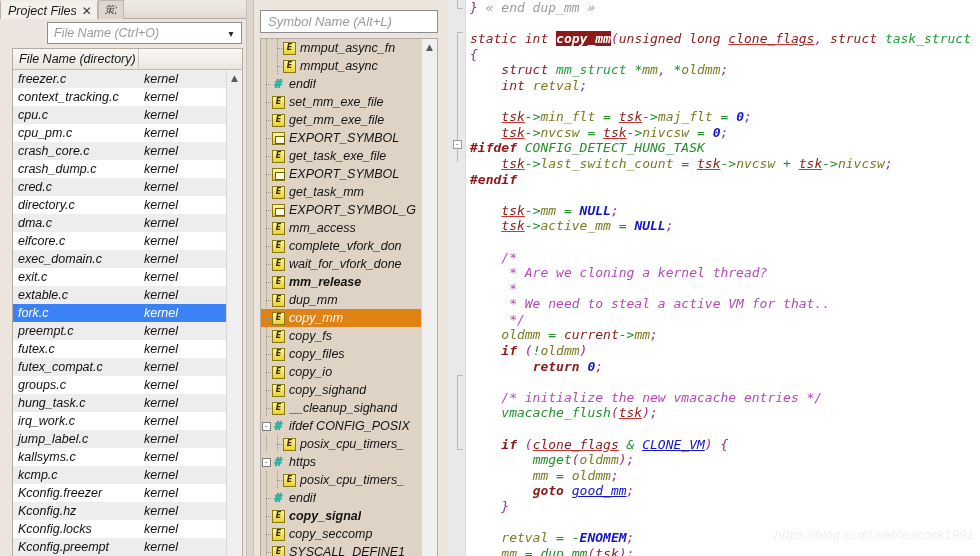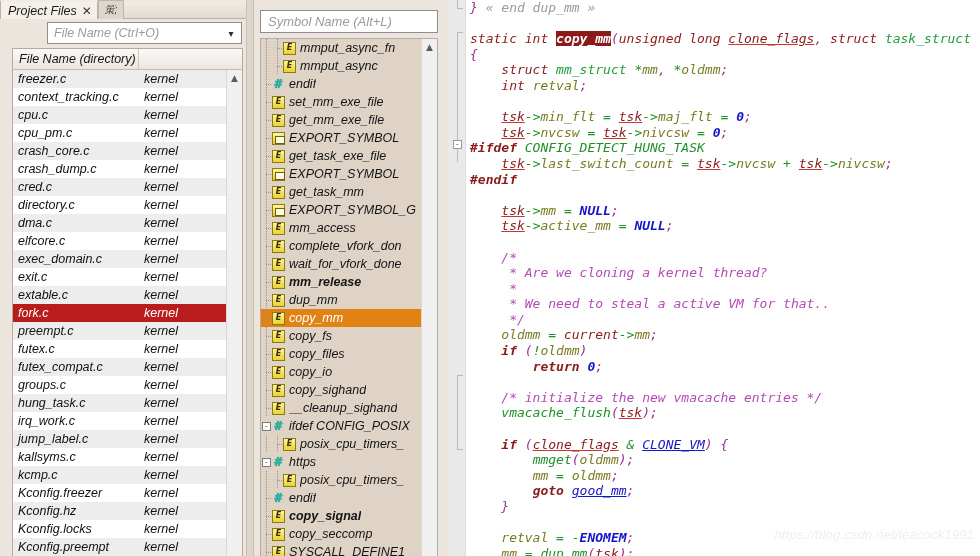--- a/index.html
+++ b/index.html
@@ -120,21 +120,21 @@
     flex: 1;
     overflow: hidden;
   }
   .file-row {
     height: 18px;
     display: flex; align-items: center;
     font-size: 12.5px;
     color: #101010;
   }
   .file-row.alt { background: #ededed; }
-  .file-row.sel { background: #b91c1c; color: #ffffff; }
+  .file-row.sel { background: #3b82f6; color: #ffffff; }
   .fr-name { width: 126px; padding-left: 5px; white-space: nowrap; overflow: hidden; }
   .fr-dir  { flex: 1; padding-left: 5px; white-space: nowrap; overflow: hidden; }
 
   .vscroll {
     width: 16px;
     background: #f0f0f0;
     border-left: 1px solid #ddd7d0;
     display: flex; flex-direction: column;
     align-items: center;
   }

